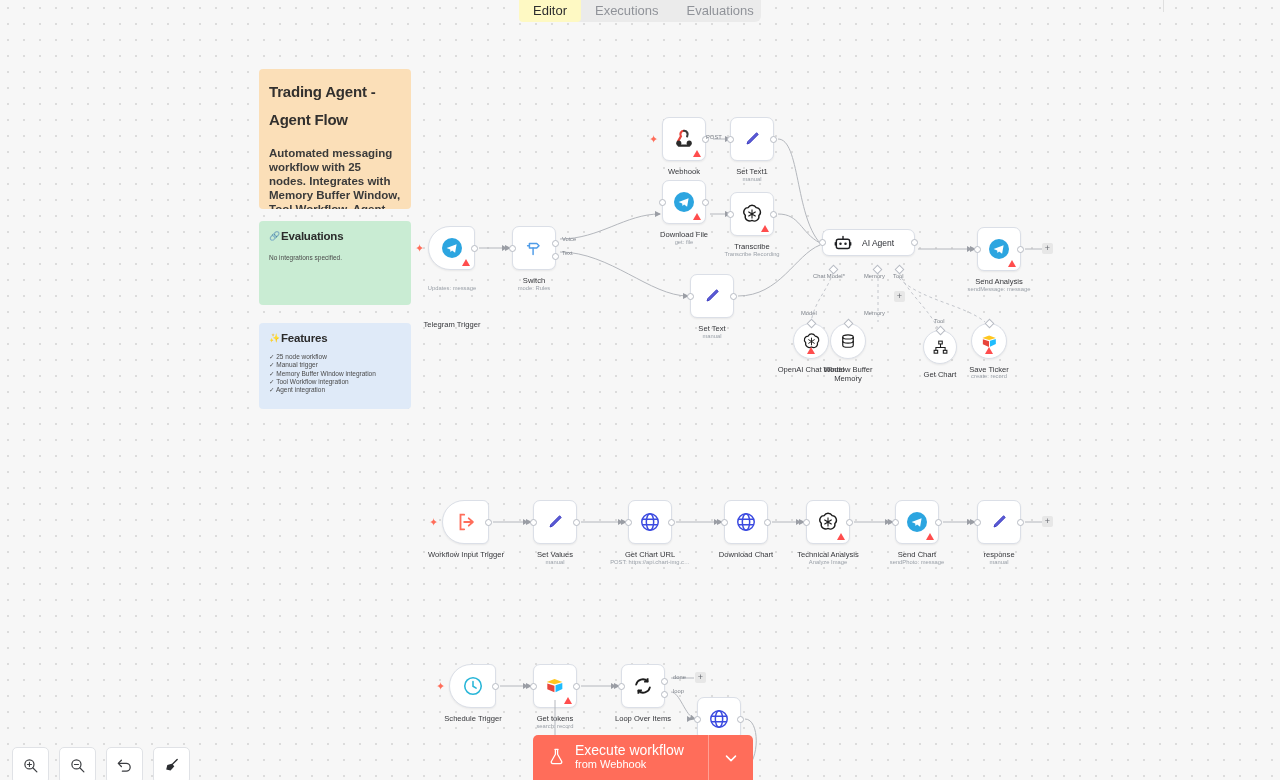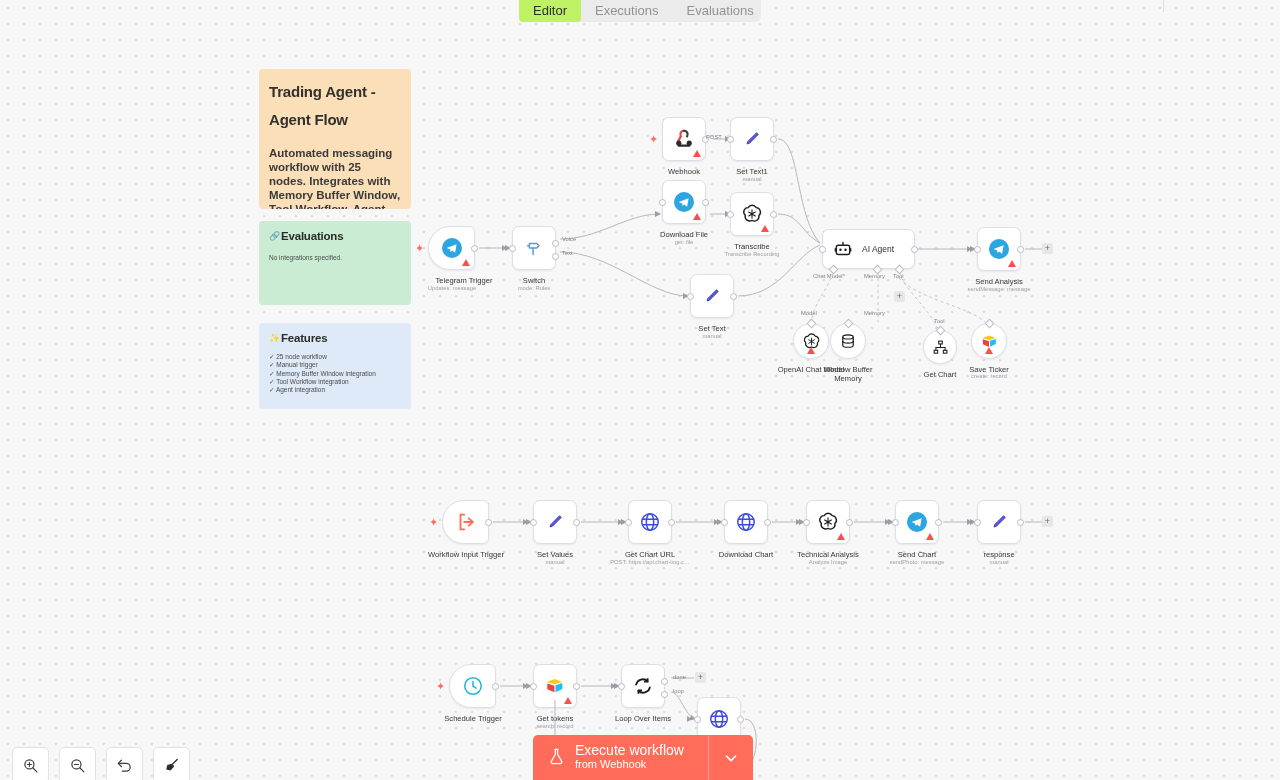--- a/index.html
+++ b/index.html
@@ -27,21 +27,21 @@
     border-radius:0 0 6px 6px;
     display:flex; align-items:flex-end;
     z-index:40;
   }
   .tab {
     font-size:13px; color:#909399;
     padding:0 14px; height:22px; line-height:22px;
     cursor:pointer; white-space:nowrap;
   }
   .tab.active {
-    background:#bef264; color:#2d2e2e;
+    background:#fef9c3; color:#2d2e2e;
     border-radius:0 0 4px 4px;
     font-weight:400;
   }
   #topright-stub {
     position:absolute; top:0; left:1163px; width:1px; height:12px;
     background:#e0e0e0; z-index:40;
   }
 
   
   .sticky {
@@ -80,21 +80,21 @@
     background:#ffffff;
     border:1px solid #dbdfe7;
     border-radius:7px;
     box-shadow:0 1px 2px rgba(30,30,30,.07);
     display:flex; align-items:center; justify-content:center;
     position:relative;
   }
   .node-box.trigger { border-radius:26px 7px 7px 26px; width:47px; }
   .node-box.round { border-radius:50%; width:36px; height:36px; border:1px solid #dbdfe7;}
   .node-box.wide {
-    width:93px; height:40px; border-radius:7px;
+    width:93px; height:27px; border-radius:7px;
     justify-content:flex-start; padding-left:10px; gap:9px;
   }
   .node-label {
     position:absolute; top:50px; left:50%; transform:translateX(-50%);
     font-size:7.6px; color:#35363a; white-space:nowrap; text-align:center;
     font-weight:400;
   }
   .node-sub {
     position:absolute; top:59px; left:50%; transform:translateX(-50%);
     font-size:5.8px; color:#9aa0a8; white-space:nowrap; text-align:center;
@@ -339,21 +339,21 @@
 <div class="node" style="left:428px;top:226px;">
   <span class="sparkle" style="left:-13px;top:17px;">✦</span>
   <div class="node-box trigger">
     <svg class="icon-svg" width="24" height="24" viewBox="0 0 24 24">
       <circle cx="12" cy="12" r="10" fill="#2ca5e0"></circle>
       <path d="M6.6 12.1l10-3.9-1.5 8.6-3-2.2-1.6 1.5-.3-2.6z" fill="#fff"></path>
     </svg>
     <span class="warn"></span>
     <span class="ep out"></span>
   </div>
-  <div class="node-label" style="left:36px;">Telegram Trigger</div>
+  <div class="node-label" style="left:24px;margin-top:44px;">Telegram Trigger</div>
   <div class="node-sub" style="left:24px;">Updates: message</div>
 </div>
 
 <div class="node" style="left:512px;top:226px;">
   <div class="node-box">
     <svg class="icon-svg" width="22" height="22" viewBox="0 0 24 24">
       <path d="M7 7h8l2.5 2.5L15 12H7z" fill="none" stroke="#4f9ce8" stroke-width="1.6" stroke-linejoin="round"></path>
       <path d="M11 12v7" stroke="#4f9ce8" stroke-width="1.6" stroke-linecap="round"></path>
       <path d="M5 9.5h2" stroke="#4f9ce8" stroke-width="1.6" stroke-linecap="round"></path>
     </svg>

